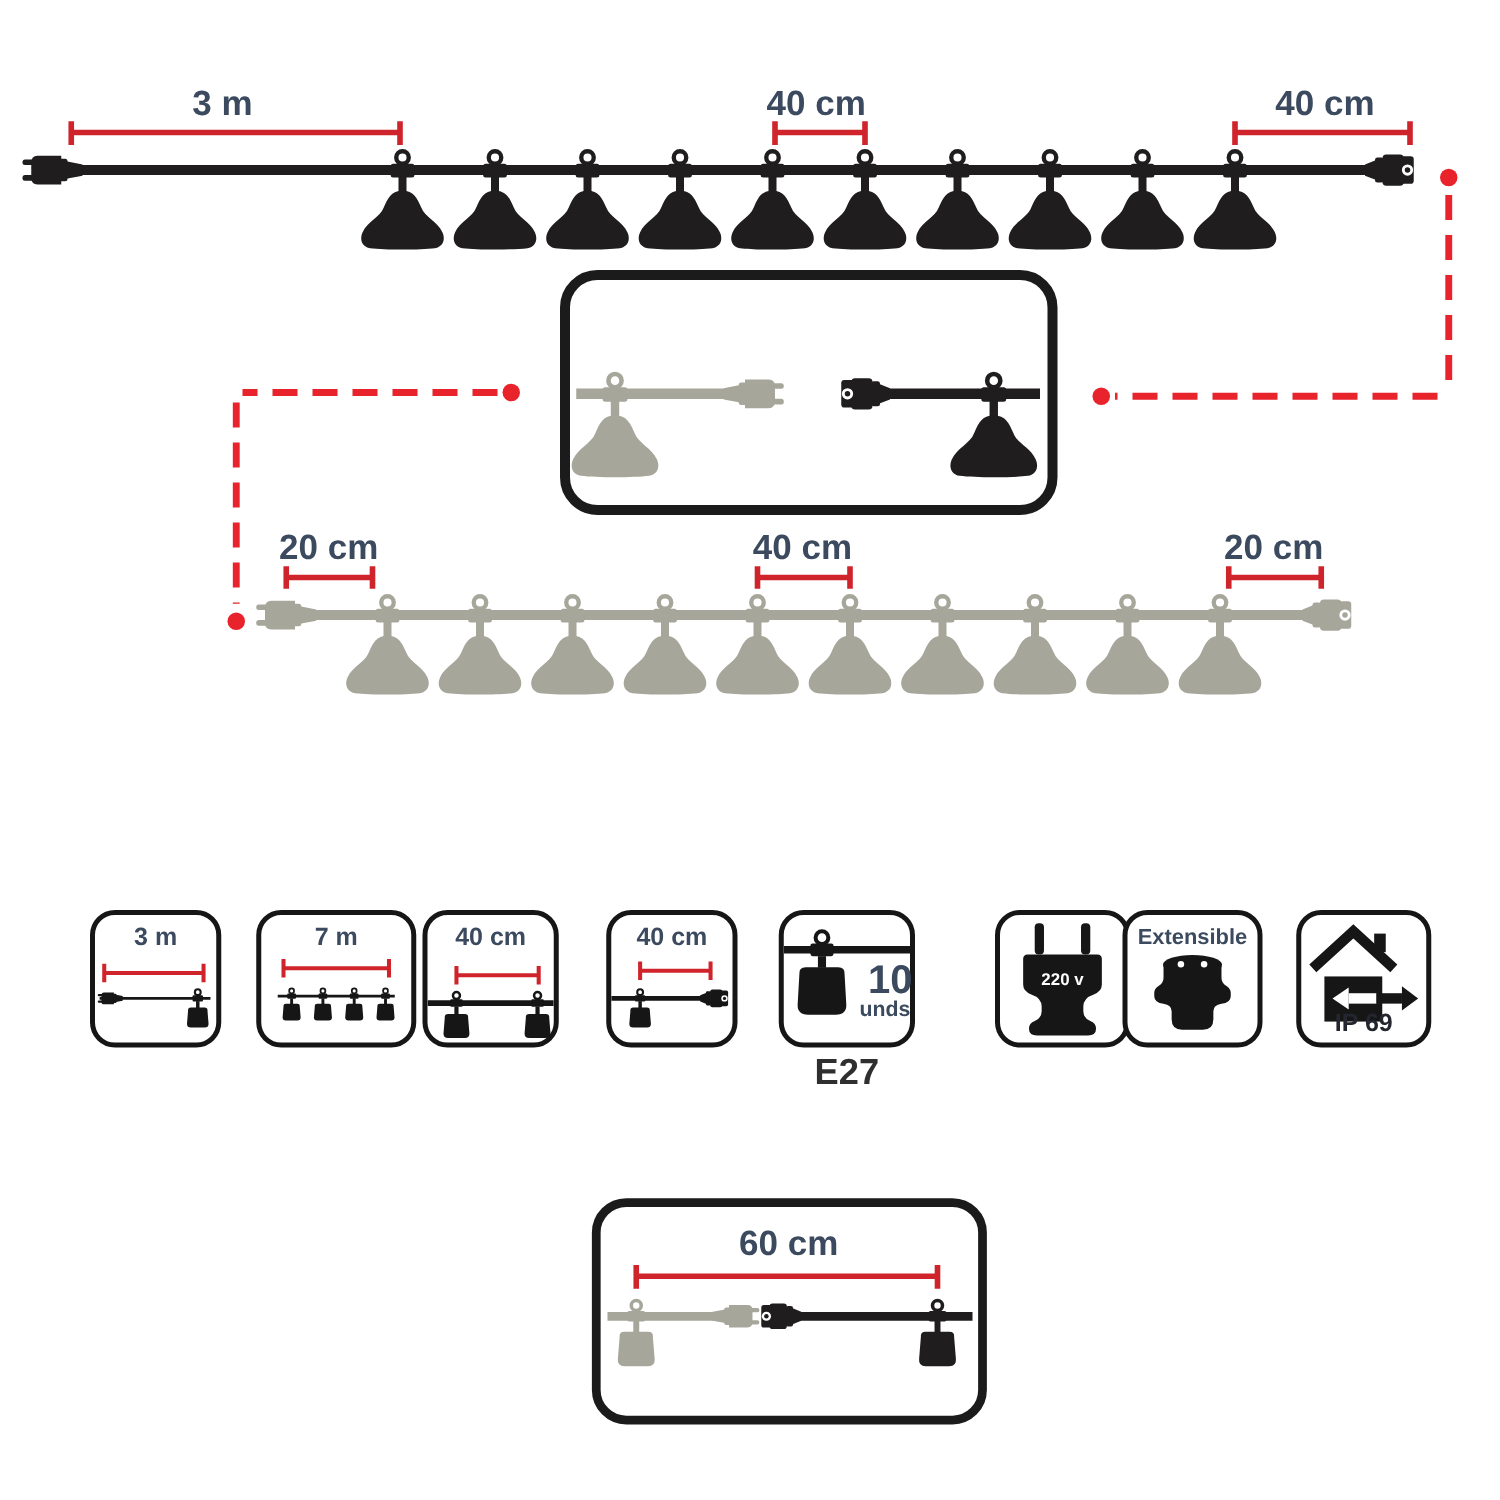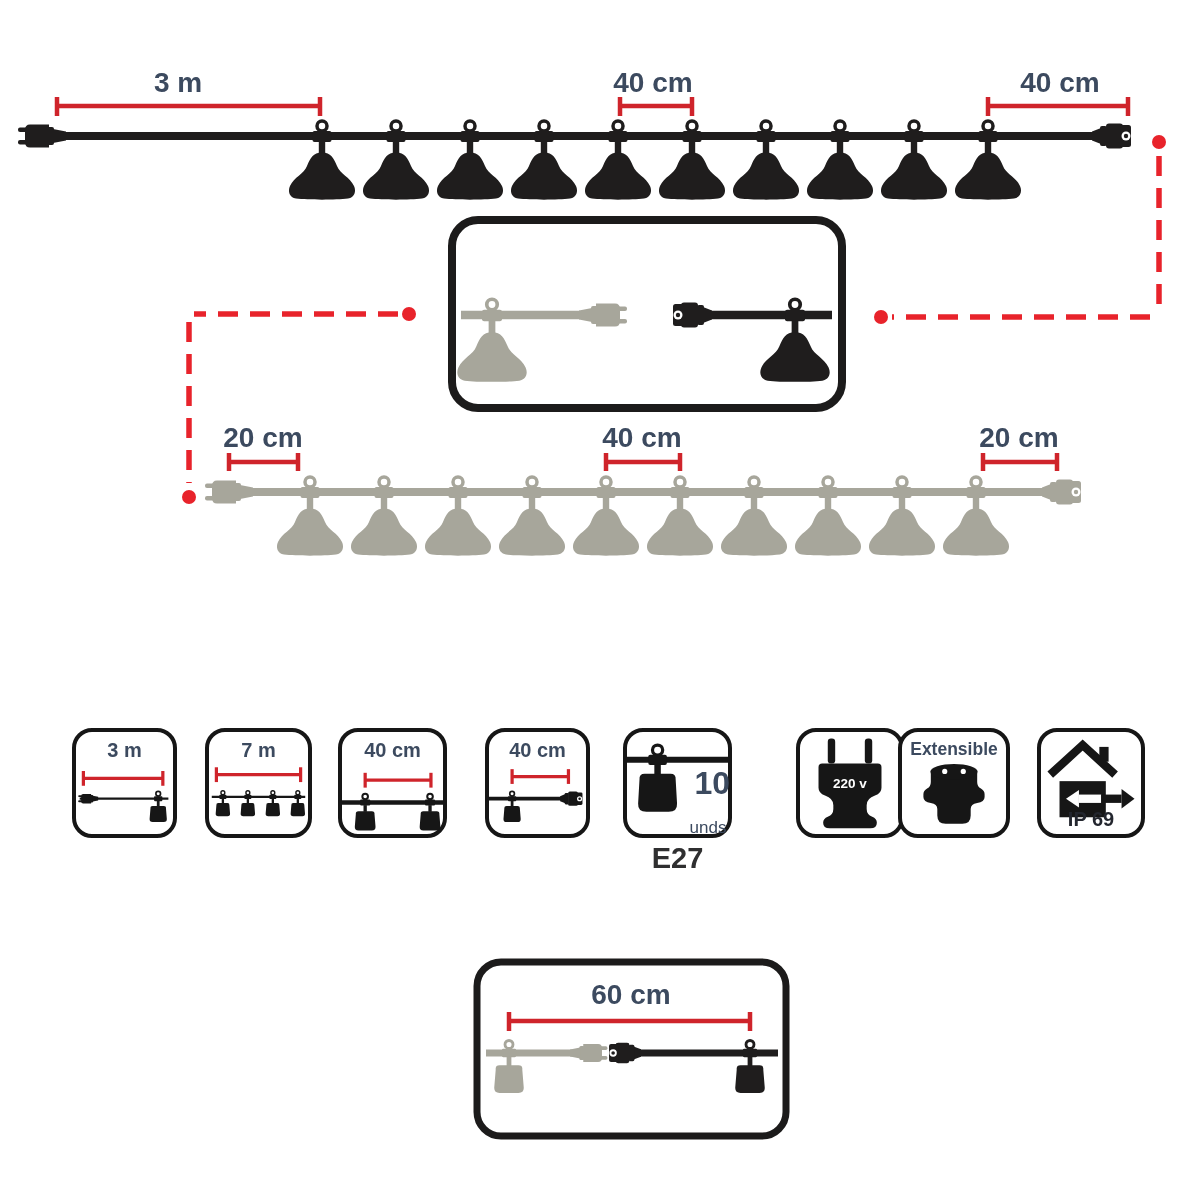--- a/index.html
+++ b/index.html
@@ -18,21 +18,21 @@
 
   .spec-box { position:absolute; top:728px; height:110px; background:#fff;
               border:4.5px solid #161616; border-radius:20px; }
   .spec-box svg { position:absolute; left:0; top:0; width:100%; height:100%; }
   .spec-label { position:absolute; left:0; top:7px; width:100%; text-align:center;
                 font-size:20px; font-weight:bold; color:#3c4a5f; }
   .spec-label.small { font-size:17.5px; }
   .count-big { position:absolute; left:57px; top:33px; width:46px; text-align:right;
                font-size:32px; font-weight:bold; color:#3c4a5f; }
   .count-unit { position:absolute; left:57px; top:66px; width:48px; text-align:center;
-                font-size:17px; font-weight:normal; color:#3c4a5f;margin-top:20px; }
+                font-size:17px; font-weight:bold; color:#3c4a5f; }
   .volt-label { position:absolute; left:0; top:44px; width:100%; text-align:center;
                 font-size:13.5px; font-weight:bold; color:#ffffff; }
   .ip-label { position:absolute; left:0; bottom:3px; width:100%; text-align:center;
               font-size:20px; font-weight:bold; color:#23262e; }
   .e27-label { position:absolute; left:623px; top:842px; width:109px; text-align:center;
                font-size:29px; font-weight:600; color:#2f2f30; }
 </style>
 </head>
 <body>
 
@@ -200,21 +200,21 @@
           <line x1="94" y1="42" x2="94" y2="58"></line>
           <line x1="8" y1="50" x2="94" y2="50"></line>
         </g>
       <line x1="4" y1="72" x2="100" y2="72" stroke="#161616" stroke-width="2.5"></line>
       <use href="#plug" transform="translate(24,72) scale(0.45)" style="color:#161616"></use>
       <use href="#lamp-small" transform="translate(89,72) scale(0.6)" style="color:#161616"></use>
     </svg>
     <span class="spec-label">3 m</span>
   </div>
 
-  <div class="spec-box" style="left:205px; width:107px">
+  <div class="spec-box" style="left:205px; width:128px">
     <svg viewBox="0 0 107 110">
       <g stroke="#cf242b" stroke-width="3.5">
           <line x1="8" y1="38" x2="8" y2="54"></line>
           <line x1="99" y1="38" x2="99" y2="54"></line>
           <line x1="8" y1="46" x2="99" y2="46"></line>
         </g>
       <line x1="3" y1="70" x2="104" y2="70" stroke="#161616" stroke-width="2.5"></line>
       <use href="#lamp-small" transform="translate(15,70) scale(0.5)" style="color:#161616"></use>
       <use href="#lamp-small" transform="translate(42,70) scale(0.5)" style="color:#161616"></use>
       <use href="#lamp-small" transform="translate(69,70) scale(0.5)" style="color:#161616"></use>

